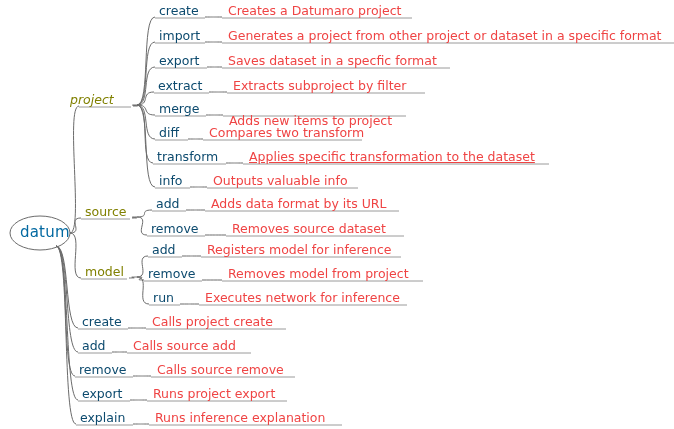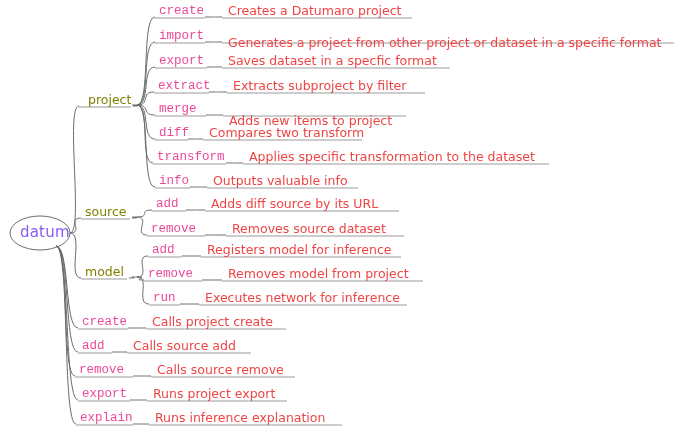--- a/index.html
+++ b/index.html
@@ -22,31 +22,30 @@
     width: 674px;
     height: 429px;
   }
   .node {
     position: absolute;
     white-space: nowrap;
     line-height: 1;
   }
   .root-label {
     font-size: 15px;
-    color: #8b5cf6;
+    color: #0369a1;
     letter-spacing: 0.2px;
   }
   .lvl2-label {
     font-size: 12.5px;
     color: #808000;
   }
   .cmd-label {
     font-size: 12.5px;
-    color: #ec4899;
-    font-family: Liberation Mono, monospace;
+    color: #0c4a6e;
   }
   .desc-label {
     font-size: 12.5px;
     color: #ef4444;
   }
 </style>
 </head>
 <body>
 
 <div id="canvas">
@@ -132,40 +131,40 @@
       <line x1="147" y1="401" x2="287" y2="401" stroke="#9a9a9a" stroke-width="1"></line>
       <path d="M 56 246 C 70 246, 62 424, 76 424" fill="none" stroke="#6b6b6b" stroke-width="1"></path>
       <line x1="76" y1="425" x2="133" y2="425" stroke="#9a9a9a" stroke-width="1"></line>
       <path d="M 133 424 C 147 424, 135 424, 149 424" fill="none" stroke="#6b6b6b" stroke-width="1"></path>
       <line x1="149" y1="425" x2="342" y2="425" stroke="#9a9a9a" stroke-width="1"></line>
     </svg>
 
   <div class="root-label node" style="left:20px; top:225px;">datum</div>
 
   <div id="labels">
-      <div class="node lvl2-label" style="left: 88px; top: 94px;">project</div>
+      <div class="node lvl2-label" style="left: 70px; top: 94px; font-style: italic;">project</div>
       <div class="node cmd-label" style="left: 159px; top: 5px;">create</div>
       <div class="node desc-label" style="left: 228px; top: 5px;">Creates a Datumaro project</div>
       <div class="node cmd-label" style="left: 159px; top: 30px;">import</div>
-      <div class="node desc-label" style="left: 228px; top: 30px; margin-top: 7px;">Generates a project from other project or dataset in a specific format</div>
+      <div class="node desc-label" style="left: 228px; top: 30px;">Generates a project from other project or dataset in a specific format</div>
       <div class="node cmd-label" style="left: 159px; top: 55px;">export</div>
       <div class="node desc-label" style="left: 228px; top: 55px;">Saves dataset in a specfic format</div>
       <div class="node cmd-label" style="left: 158px; top: 80px;">extract</div>
       <div class="node desc-label" style="left: 233px; top: 80px;">Extracts subproject by filter</div>
       <div class="node cmd-label" style="left: 159px; top: 103px;">merge</div>
       <div class="node desc-label" style="left: 229px; top: 103px; margin-top: 12px;">Adds new items to project</div>
       <div class="node cmd-label" style="left: 159px; top: 127px;">diff</div>
       <div class="node desc-label" style="left: 209px; top: 127px;">Compares two transform</div>
       <div class="node cmd-label" style="left: 157px; top: 151px;">transform</div>
-      <div class="node desc-label" style="left: 249px; top: 151px;">Applies specific transformation to the dataset</div>
+      <div class="node desc-label" style="left: 249px; top: 151px; text-decoration: underline;">Applies specific transformation to the dataset</div>
       <div class="node cmd-label" style="left: 159px; top: 175px;">info</div>
       <div class="node desc-label" style="left: 213px; top: 175px;">Outputs valuable info</div>
       <div class="node lvl2-label" style="left: 85px; top: 206px;">source</div>
       <div class="node cmd-label" style="left: 156px; top: 198px;">add</div>
-      <div class="node desc-label" style="left: 211px; top: 198px;">Adds diff source by its URL</div>
+      <div class="node desc-label" style="left: 211px; top: 198px;">Adds data format by its URL</div>
       <div class="node cmd-label" style="left: 151px; top: 223px;">remove</div>
       <div class="node desc-label" style="left: 232px; top: 223px;">Removes source dataset</div>
       <div class="node lvl2-label" style="left: 85px; top: 266px; text-align: center;">model</div>
       <div class="node cmd-label" style="left: 152px; top: 244px;">add</div>
       <div class="node desc-label" style="left: 207px; top: 244px;">Registers model for inference</div>
       <div class="node cmd-label" style="left: 148px; top: 268px;">remove</div>
       <div class="node desc-label" style="left: 228px; top: 268px;">Removes model from project</div>
       <div class="node cmd-label" style="left: 153px; top: 292px;">run</div>
       <div class="node desc-label" style="left: 205px; top: 292px;">Executes network for inference</div>
       <div class="node cmd-label" style="left: 82px; top: 316px;">create</div>

